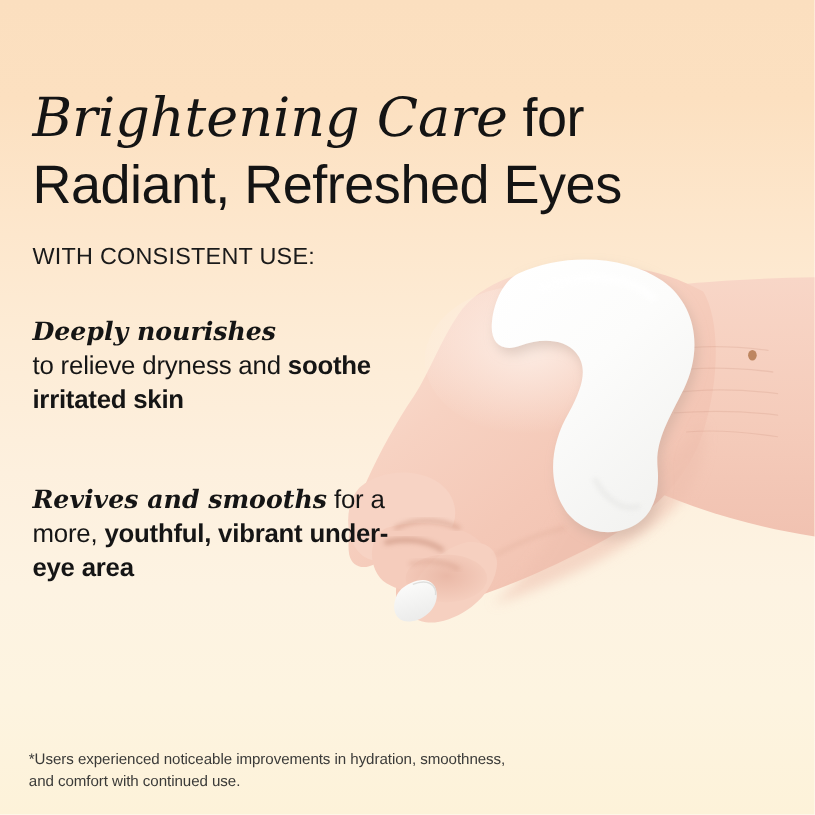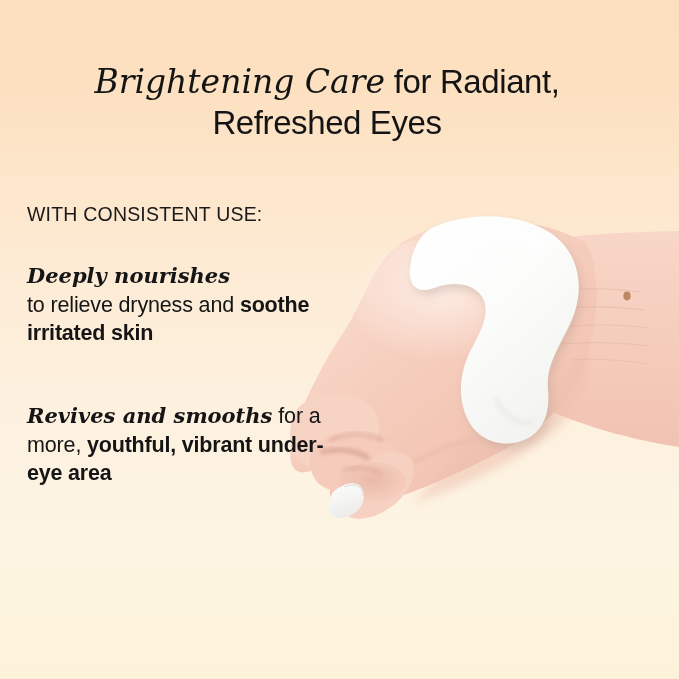--- a/index.html
+++ b/index.html
@@ -39,26 +39,25 @@
   #content {
     position: absolute;
     inset: 0;
   }
 
   .headline {
     position: absolute;
     left: 27px;
     top: 40px;
     width: 600px;
-    font-size: 33px;
+    font-size: 45px;
     line-height: 1.24;
     letter-spacing: -0.4px;
     color: #141414;
     font-weight: 400;
-    text-align: center;
   }
   .headline .serif-italic {
     font-family: "DejaVu Serif", "Liberation Serif", serif;
     font-style: italic;
     font-weight: 400;
     letter-spacing: 0px;
   }
 
   .kicker {
     position: absolute;
@@ -239,14 +238,15 @@
 
     <h1 class="headline"><span class="serif-italic">Brightening Care</span><span> for Radiant, Refreshed Eyes</span></h1>
 
     <div class="kicker">WITH CONSISTENT USE:</div>
 
     <div class="benefit b1"><span class="it">Deeply nourishes</span><br><span>to relieve dryness and </span><span class="bd">soothe irritated skin</span></div>
 
     <div class="benefit b2"><span class="it">Revives and smooths</span><span> for a more, </span><span class="bd">youthful, vibrant under-eye area</span></div>
 
 
+    <div class="disclaimer">*Users experienced noticeable improvements in hydration, smoothness, and comfort with continued use.</div>
   </div>
 </div>
 
 </body></html>

